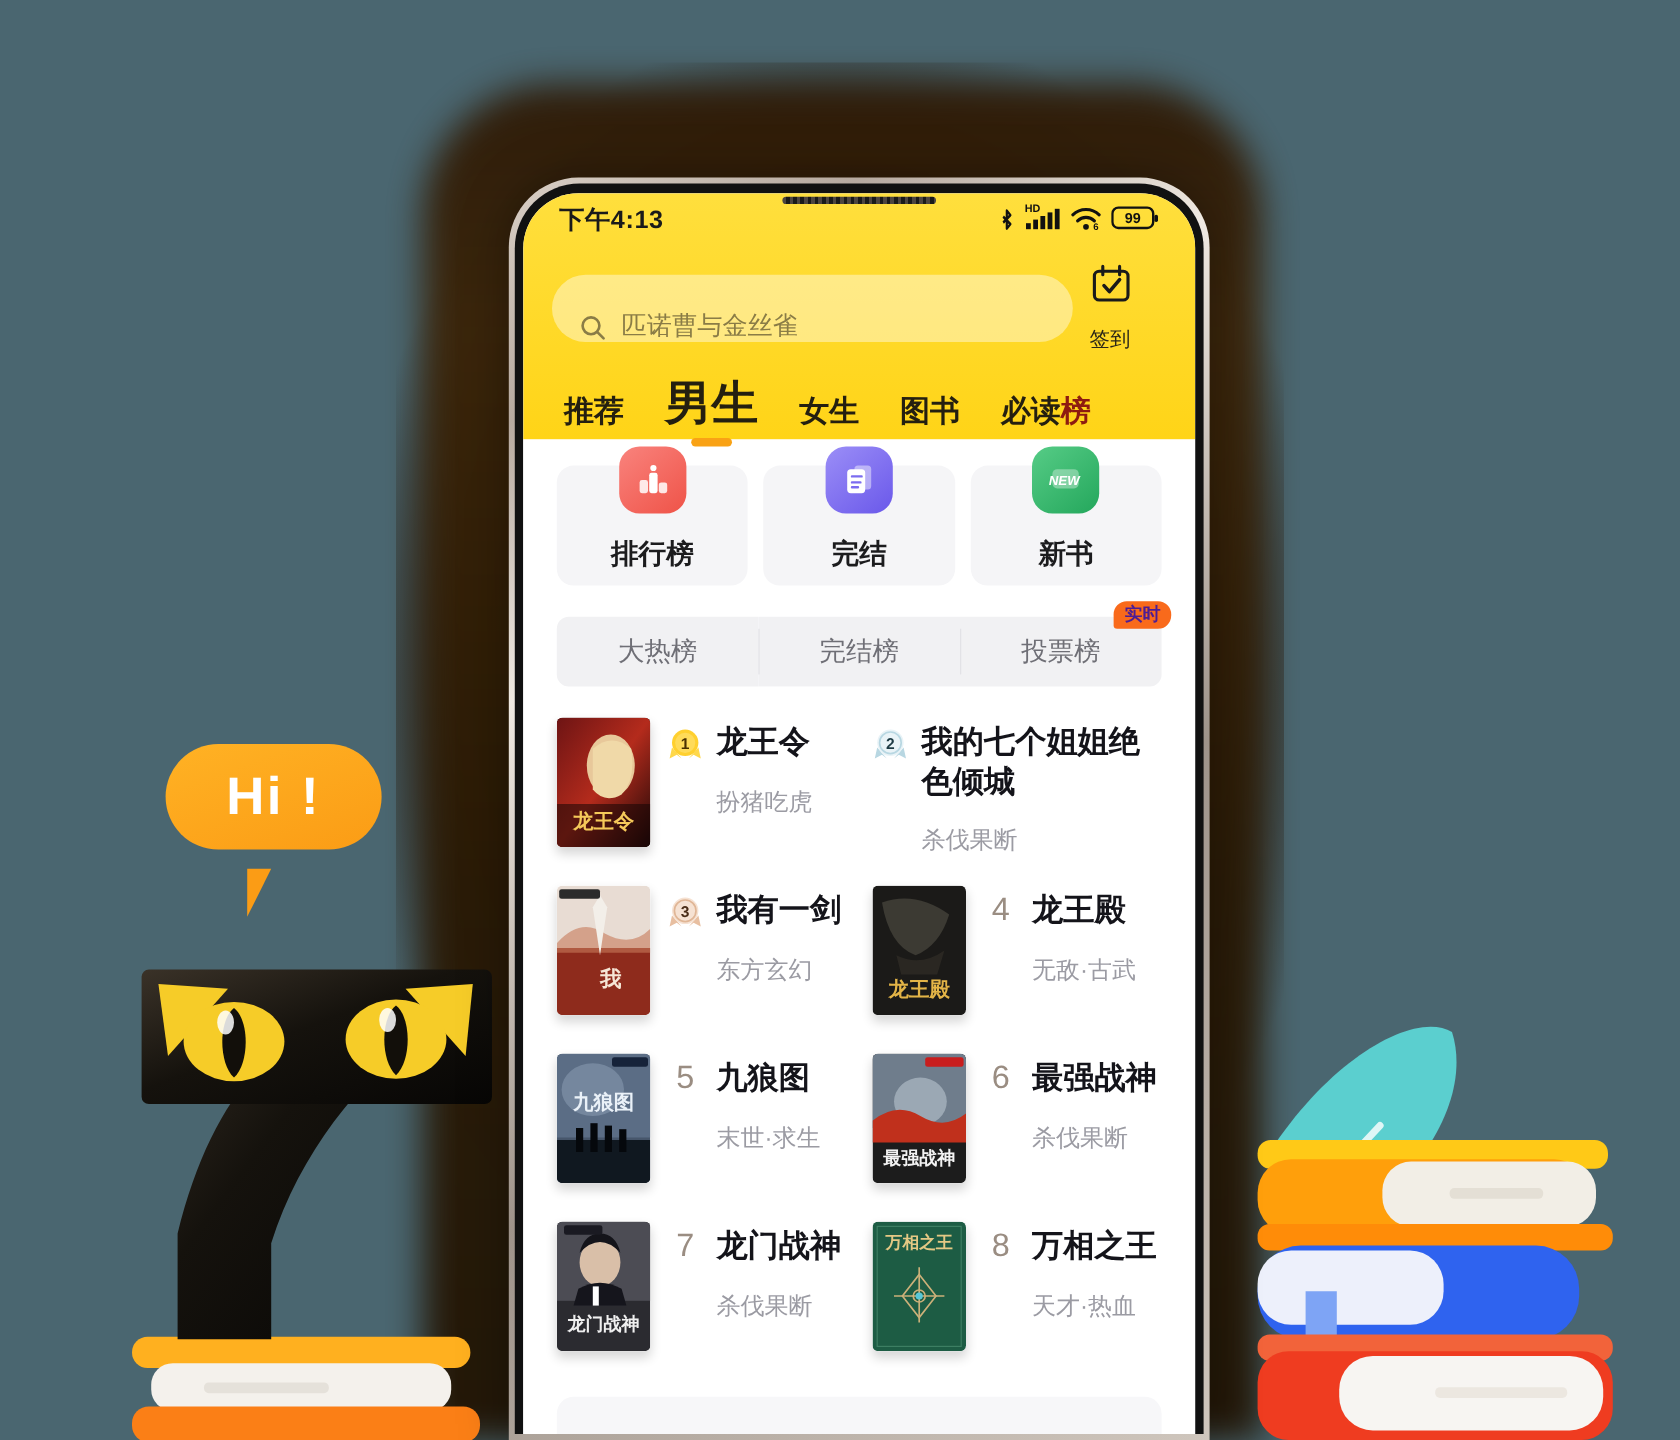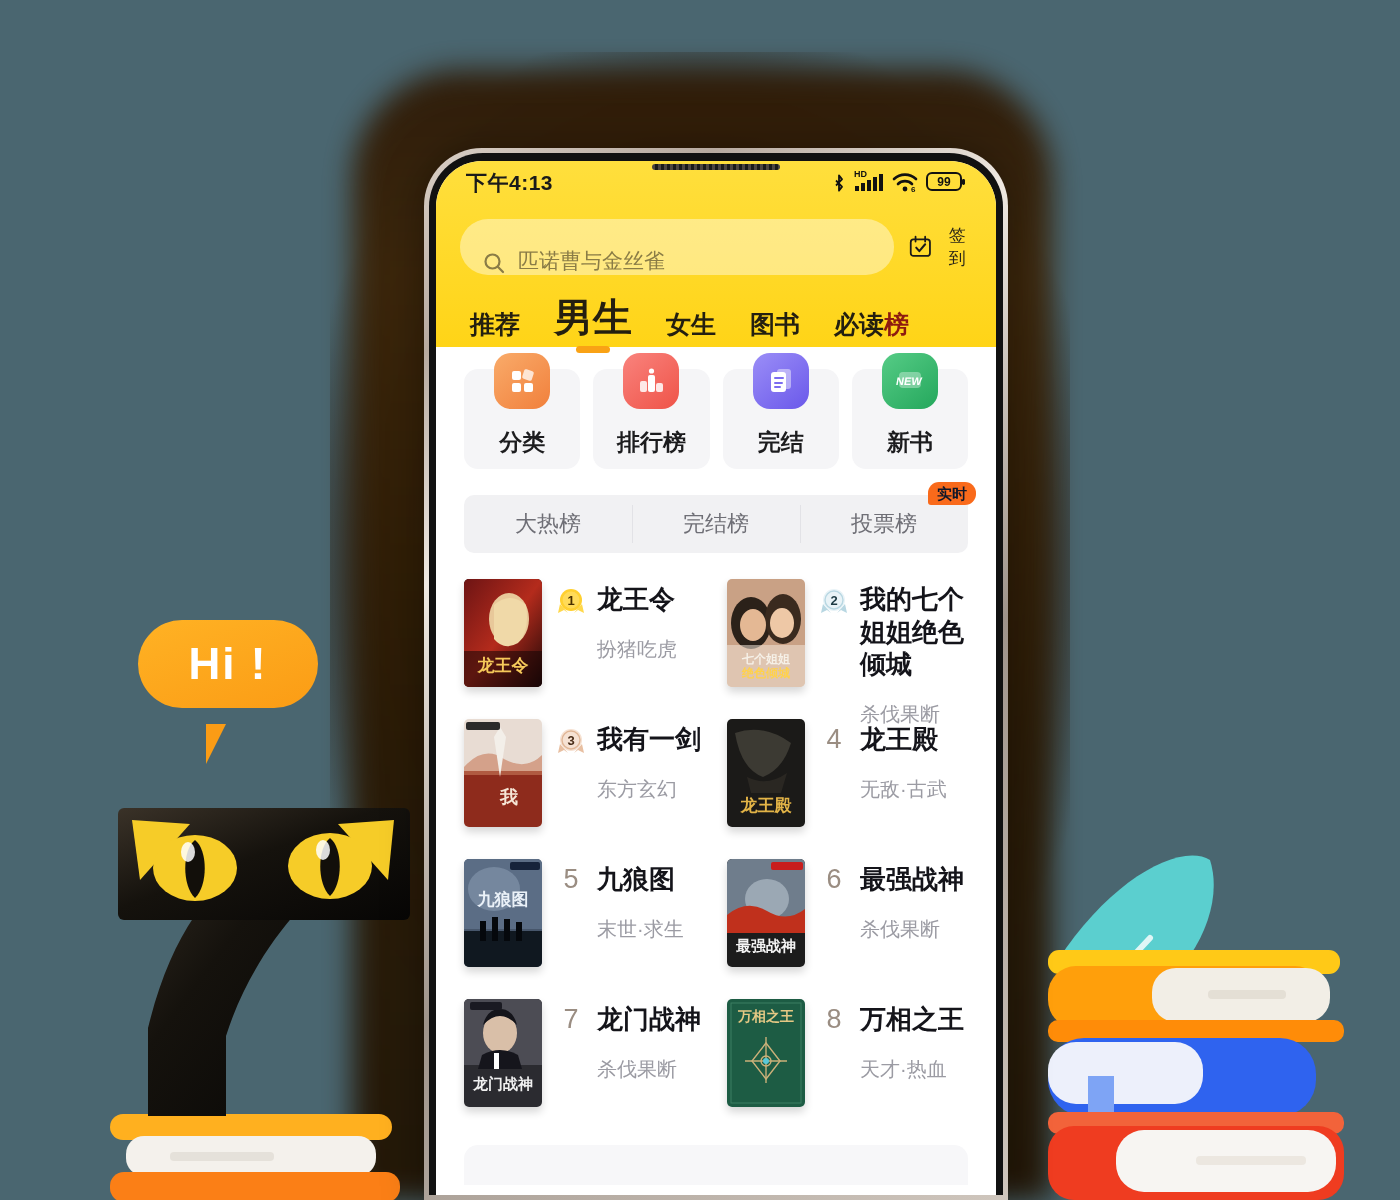--- a/index.html
+++ b/index.html
@@ -100,21 +100,21 @@
   .status-icons svg { display: block; }
 
   
   .search-row { display: flex; align-items: center; padding: 4px 24px 0 24px; gap: 14px; }
   .search-box {
     flex: 1; height: 56px; border-radius: 28px;
     background: rgba(255,255,255,.42);
     display: flex; align-items: flex-end; padding: 0 22px; gap: 12px;
   }
   .search-ph { font-size: 21px; color: #8a7c46; }
-  .signin { width: 64px; display: flex; flex-direction: row; align-items: center; gap: 16px; }
+  .signin { width: 64px; display: flex; flex-direction: column; align-items: flex-start; gap: 16px; }
   .signin-label { font-size: 17px; color: #2a2618; font-weight: 500; }
 
   
   .cat-tabs {
     display: flex; align-items: flex-end; gap: 0;
     padding: 16px 28px 0 28px;
     height: 66px;
   }
   .cat-tab {
     font-size: 25px; font-weight: 700; color: #241f10;
@@ -159,21 +159,21 @@
   .rank-tab + .rank-tab::before {
     content: ""; position: absolute; left: 0; top: 10px; bottom: 10px; width: 1px; background: #e2e2e6;
   }
   .rank-tab.active {
     background: linear-gradient(180deg,#ffd83a 0%,#ffce10 100%);
     color: #2a2200; font-weight: 700;
     border-radius: 10px;
   }
   .rank-badge {
     position: absolute; right: -8px; top: -13px;
-    background: #f96a1b; color: #0f172a; font-size: 15px; font-weight: 700;
+    background: #f96a1b; color: #4c1d95; font-size: 15px; font-weight: 700;
     padding: 3px 9px; border-radius: 11px 11px 11px 3px;
     line-height: 1.15;
   }
 
   
   .rank-grid {
     display: grid; grid-template-columns: 1fr 1fr;
     column-gap: 22px; row-gap: 0;
     padding: 18px 28px 0 28px;
   }
@@ -335,31 +335,20 @@
         <div class="cat-tab">女生</div>
         <div class="cat-tab">图书</div>
         <div class="cat-tab"><span>必读</span><span class="accent">榜</span></div>
       </div>
     </div>
 
     <div class="app-body">
 
       <div class="quick-row">
         <div class="quick">
-          <span class="quick-icon" style="background:linear-gradient(140deg,#f9ab6a,#f1803c)">
-            <svg width="32" height="32" viewBox="0 0 32 32">
-              <rect x="6" y="6" width="9" height="9" rx="2" fill="#fff"></rect>
-              <rect x="6" y="18" width="9" height="9" rx="2" fill="#fff"></rect>
-              <rect x="18" y="18" width="9" height="9" rx="2" fill="#fff"></rect>
-              <rect x="17" y="5" width="10" height="10" rx="2" fill="#fff" opacity=".75" transform="rotate(18 22 10)"></rect>
-            </svg>
-          </span>
-          <span class="quick-label">分类</span>
-        </div>
-        <div class="quick">
           <span class="quick-icon" style="background:linear-gradient(140deg,#f9837d,#ef5348)">
             <svg width="32" height="32" viewBox="0 0 32 32">
               <rect x="5" y="16" width="7" height="11" rx="2" fill="#fff" opacity=".85"></rect>
               <rect x="13" y="10" width="7" height="17" rx="2" fill="#fff"></rect>
               <rect x="21" y="18" width="7" height="9" rx="2" fill="#fff" opacity=".85"></rect>
               <circle cx="16.5" cy="6" r="2.6" fill="#fff"></circle>
             </svg>
           </span>
           <span class="quick-label">排行榜</span>
         </div>
@@ -424,32 +413,20 @@
               </svg>
             </span>
             <div class="rank-texts">
               <div class="book-title">龙王令</div>
               <div class="book-sub">扮猪吃虎</div>
             </div>
           </div>
         </div>
 
         <div class="rank-item">
-          <div class="cover">
-            <svg viewBox="0 0 78 108" preserveAspectRatio="none">
-              <rect width="78" height="108" fill="#c9a185"></rect>
-              <ellipse cx="24" cy="44" rx="20" ry="26" fill="#2b2119"></ellipse>
-              <ellipse cx="56" cy="40" rx="18" ry="25" fill="#3a2a1e"></ellipse>
-              <ellipse cx="26" cy="46" rx="13" ry="16" fill="#e4b894"></ellipse>
-              <ellipse cx="55" cy="44" rx="12" ry="15" fill="#eec8a6"></ellipse>
-              <rect y="66" width="78" height="42" fill="#f0e3d6" opacity=".55"></rect>
-              <text x="39" y="84" font-size="12" font-weight="700" fill="#f6f1e8" text-anchor="middle" font-family="DejaVu Sans, sans-serif">七个姐姐</text>
-              <text x="39" y="98" font-size="12" font-weight="700" fill="#ffd24a" text-anchor="middle" font-family="DejaVu Sans, sans-serif">绝色倾城</text>
-            </svg>
-          </div>
           <div class="rank-meta">
             <span class="medal">
               <svg width="30" height="30" viewBox="0 0 30 30">
                 <path d="M4 18 l-2 9 l6 -3 l4 3 z" fill="#b8d7e2"></path>
                 <path d="M26 18 l2 9 l-6 -3 l-4 3 z" fill="#b8d7e2"></path>
                 <circle cx="15" cy="14" r="11" fill="#e9f3f7"></circle>
                 <circle cx="15" cy="14" r="9" fill="none" stroke="#b8d7e2" stroke-width="1.4"></circle>
                 <text x="15" y="19" font-size="13" font-weight="700" fill="#1d3a44" text-anchor="middle" font-family="Liberation Sans, sans-serif">2</text>
               </svg>
             </span>

